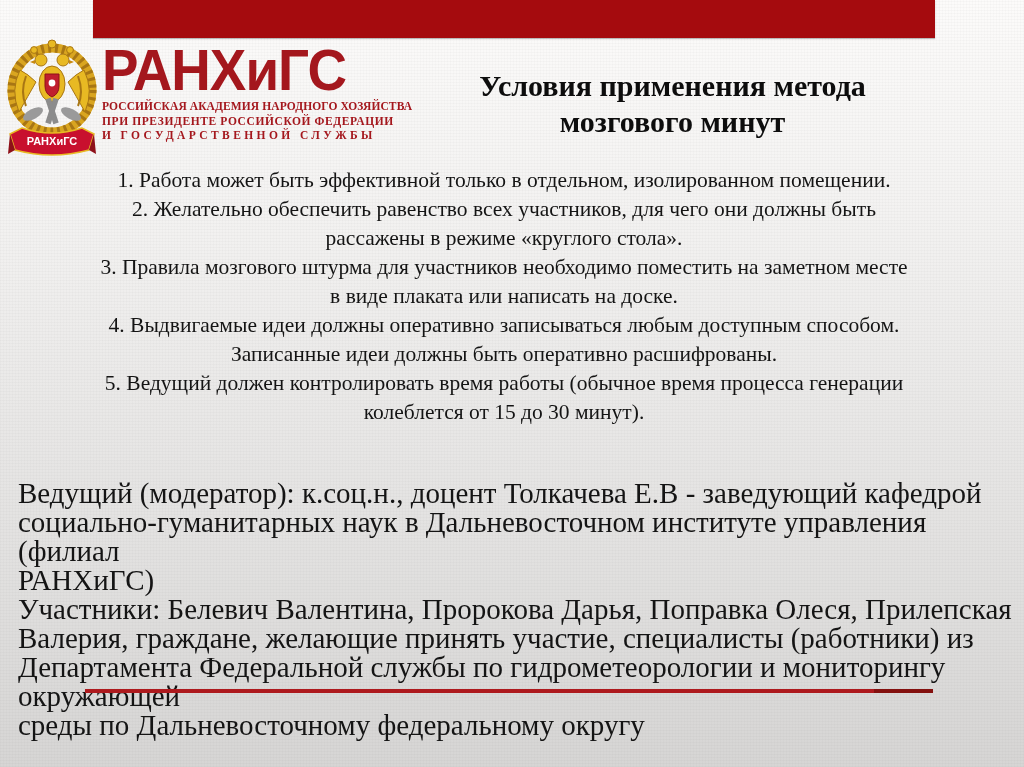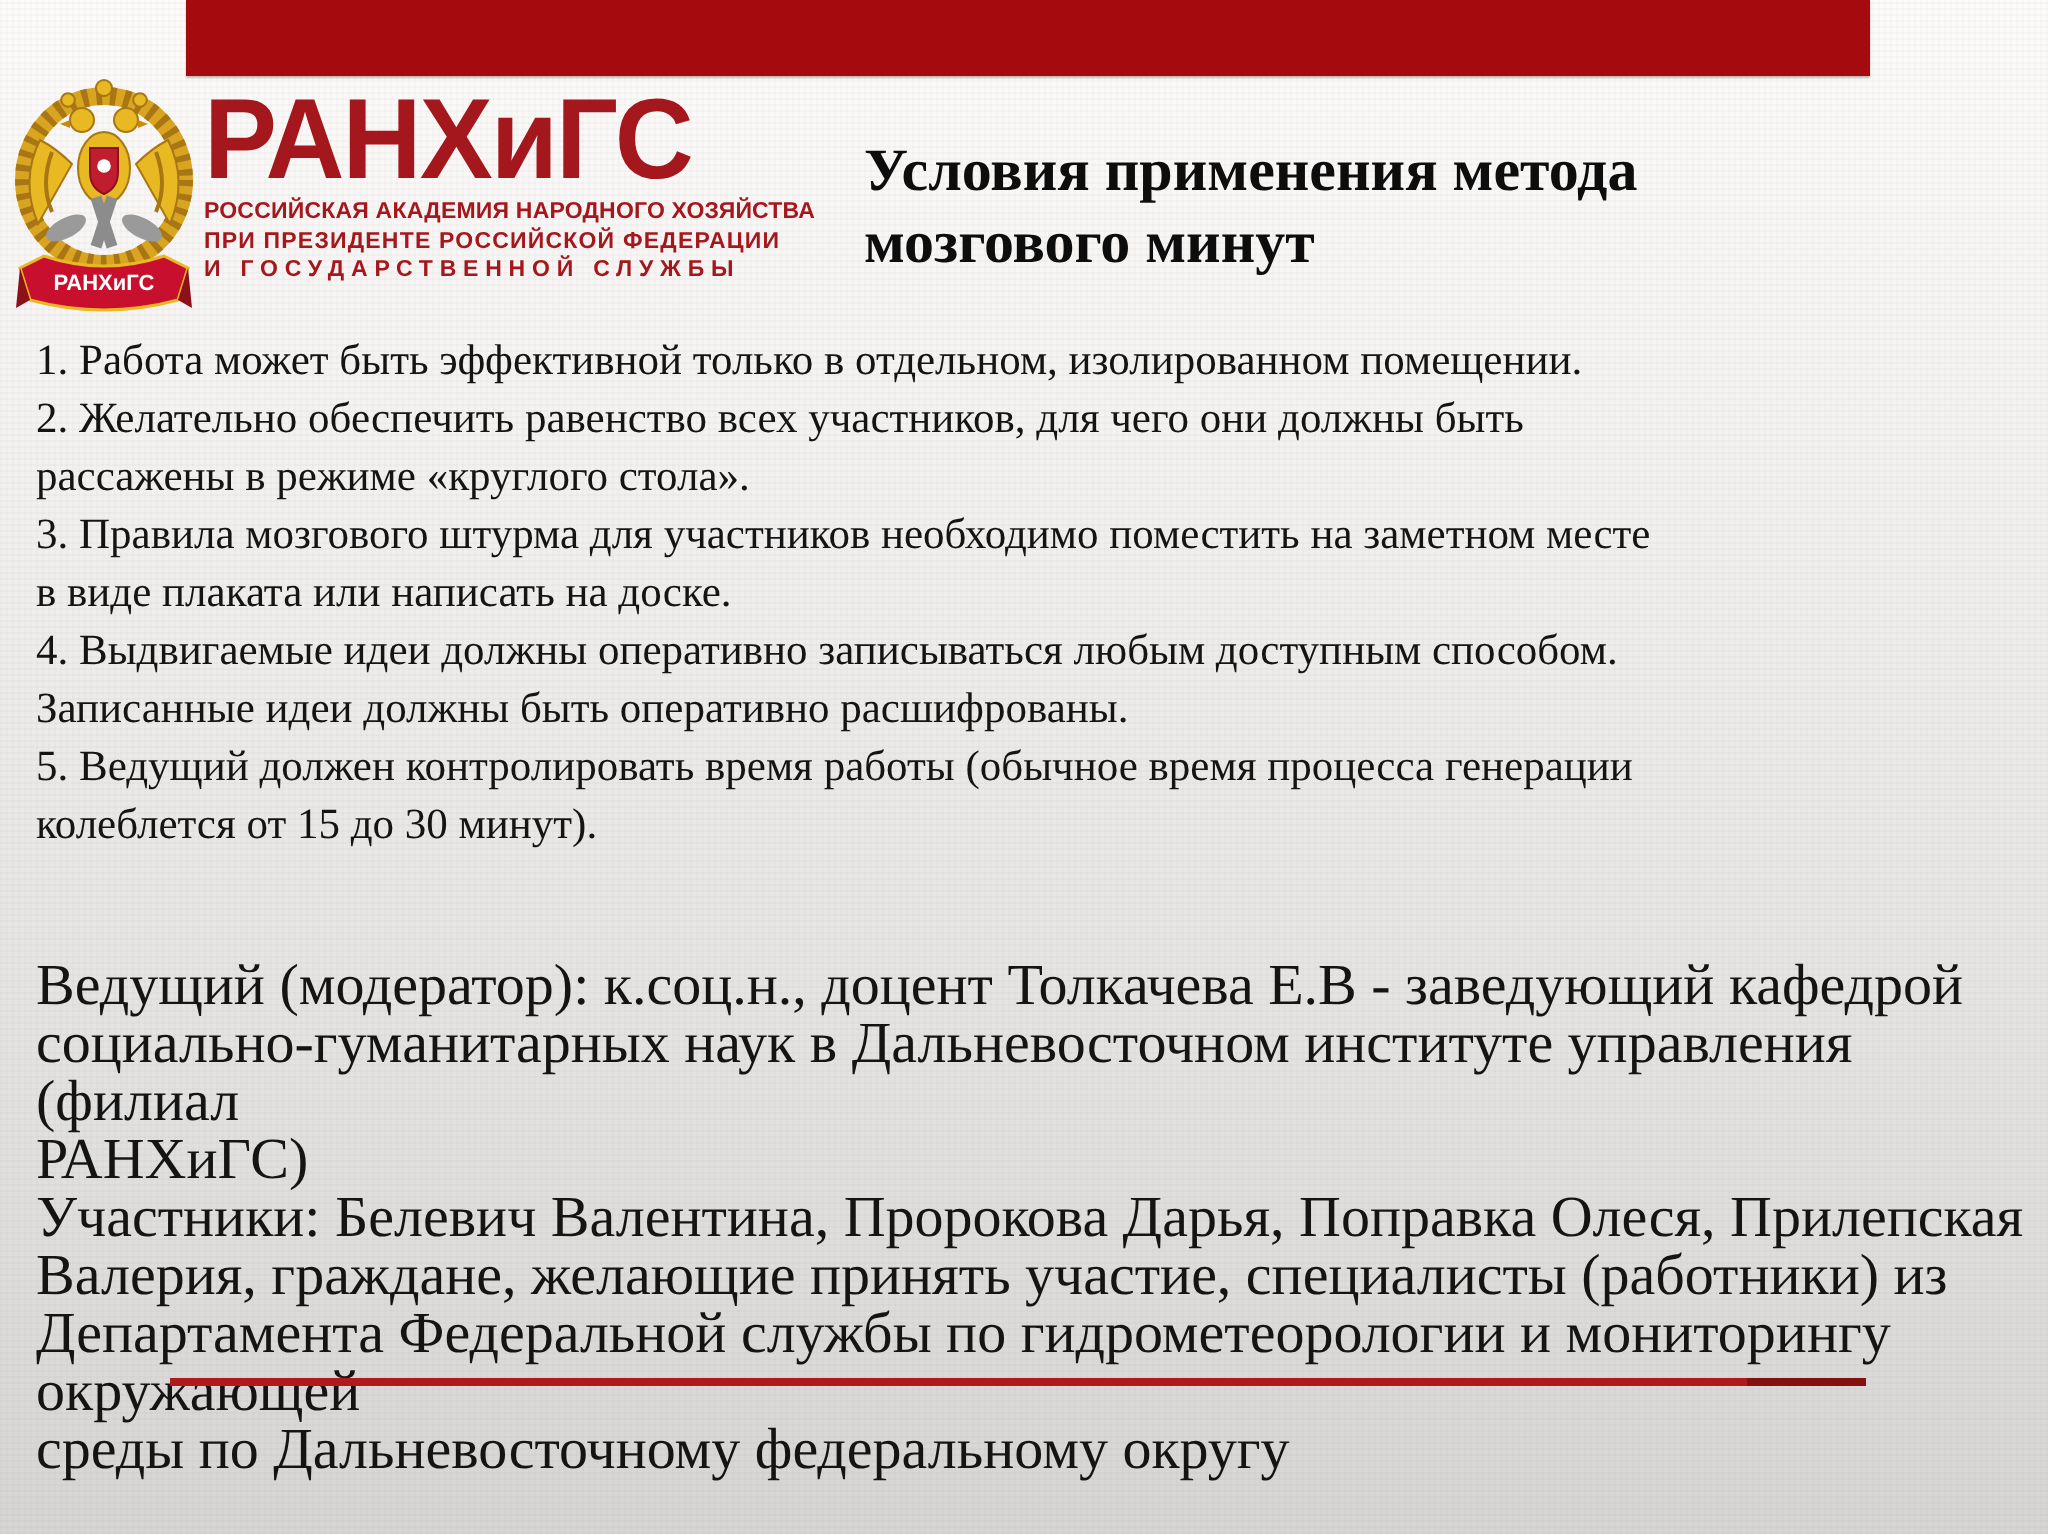--- a/index.html
+++ b/index.html
@@ -26,38 +26,39 @@
   .emblem{position:absolute;left:0;top:2px;width:92px;height:126px;}
   .logo-text{position:absolute;left:96px;top:6px;width:280px;}
   .logo-acronym{
     font-family:"Liberation Sans", sans-serif;
     font-weight:bold;font-size:57px;line-height:57px;
     color:var(--logo-red,#A4171D);
     letter-spacing:-1px;transform:scaleX(0.96);transform-origin:left top;
     white-space:nowrap;
   }
   .logo-sub{
-    font-family:Liberation Sans, sans-serif;
+    font-family:Liberation Serif, serif;
     font-weight:bold;color:var(--logo-red,#A4171D);
     font-size:11.5px;line-height:14.5px;white-space:nowrap;width:262px;
   }
   .logo-sub.s1{letter-spacing:0.1px;}
   .logo-sub.s2{letter-spacing:3.4px;}
   .logo-sub.s3{letter-spacing:0.6px;}
   .title{
-    position:absolute;left:432px;top:68px;width:505px;margin:0;
-    color:#0d0d0d;
+    position:absolute;left:420px;top:68px;width:505px;margin:0;
+    text-align:center;color:#0d0d0d;
     font-family:"Liberation Serif", serif;
     font-weight:bold;font-size:30px;line-height:36px;
   }
   .rules{
-    position:absolute;left:18px;top:166px;width:1000px;
+    position:absolute;left:4px;top:166px;width:1000px;
     color:var(--text-color,#141414);
     font-size:21.5px;line-height:29px;
     white-space:pre-line;
+    text-align:center;
   }
   .participants{
     position:absolute;left:18px;top:479px;width:1000px;
     color:var(--text-color,#141414);
     font-size:29px;line-height:29px;
     white-space:pre-line;
   }
   .bottom-line{
     position:absolute;left:85px;top:689px;width:848px;height:4px;
     background:linear-gradient(90deg,var(--line-red,#AE1A1E) 0 93%,#84110F 93% 100%);

